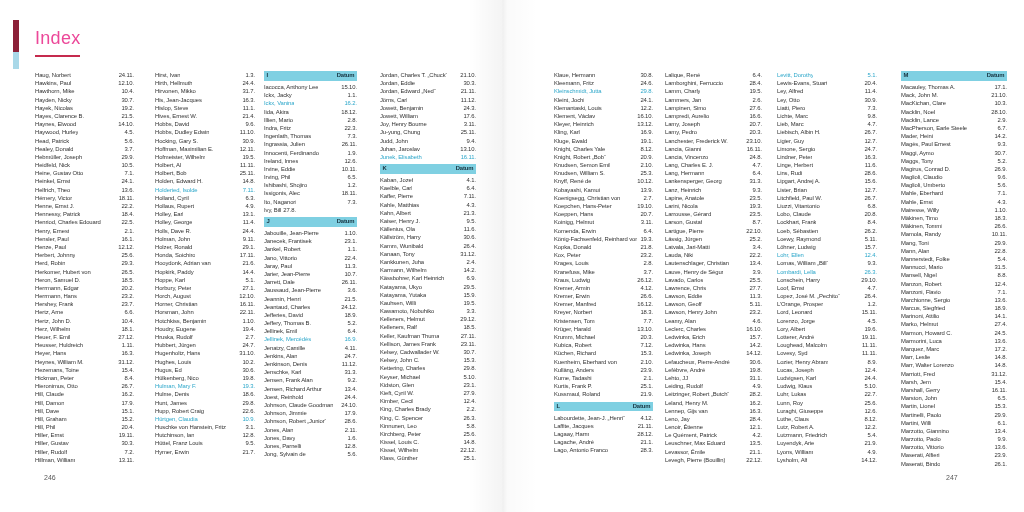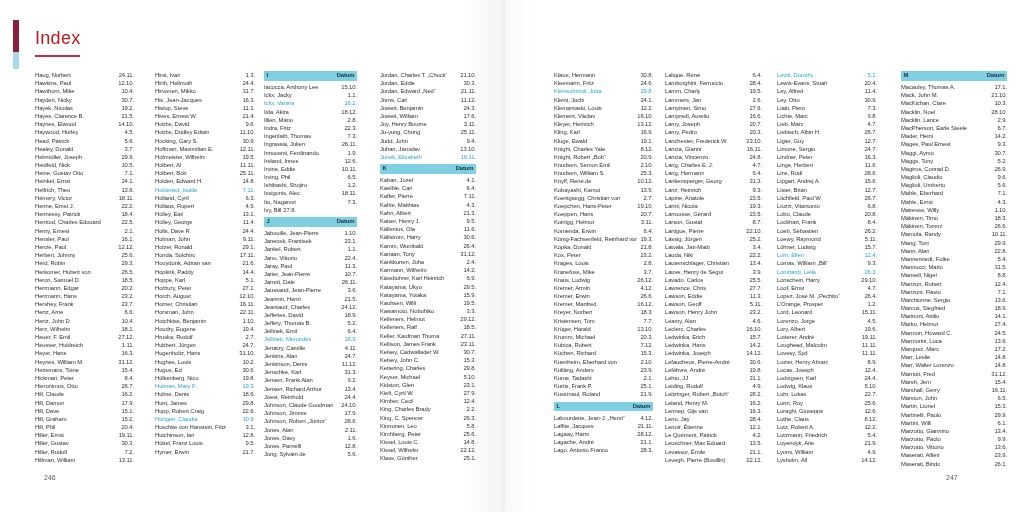--- a/index.html
+++ b/index.html
@@ -32,21 +32,21 @@
   .pagenum.left{left:44px;top:474px;}
   .pagenum.right{left:946px;top:474px;}
 </style>
 </head>
 <body>
 
 <div class="gutter"></div>
 <div class="bar-red" style="background: rgb(140, 32, 56);"></div>
 <div class="bar-blue" style="background: rgb(169, 216, 232);"></div>
 
-<div class="title" style="color: #b91c1c;">Index</div>
+<div class="title" style="color: #ec4899;">Index</div>
 <div class="title-underline" style="background: rgb(197, 42, 77);"></div>
 
 <div class="cols">
     <div class="col" style="left: 35px; width: 99px;">
       <div class="row">
         <span class="n">Haug, Norbert</span>
         <span class="d">24.11.</span>
       </div>
       <div class="row">
         <span class="n">Hawkins, Paul</span>

